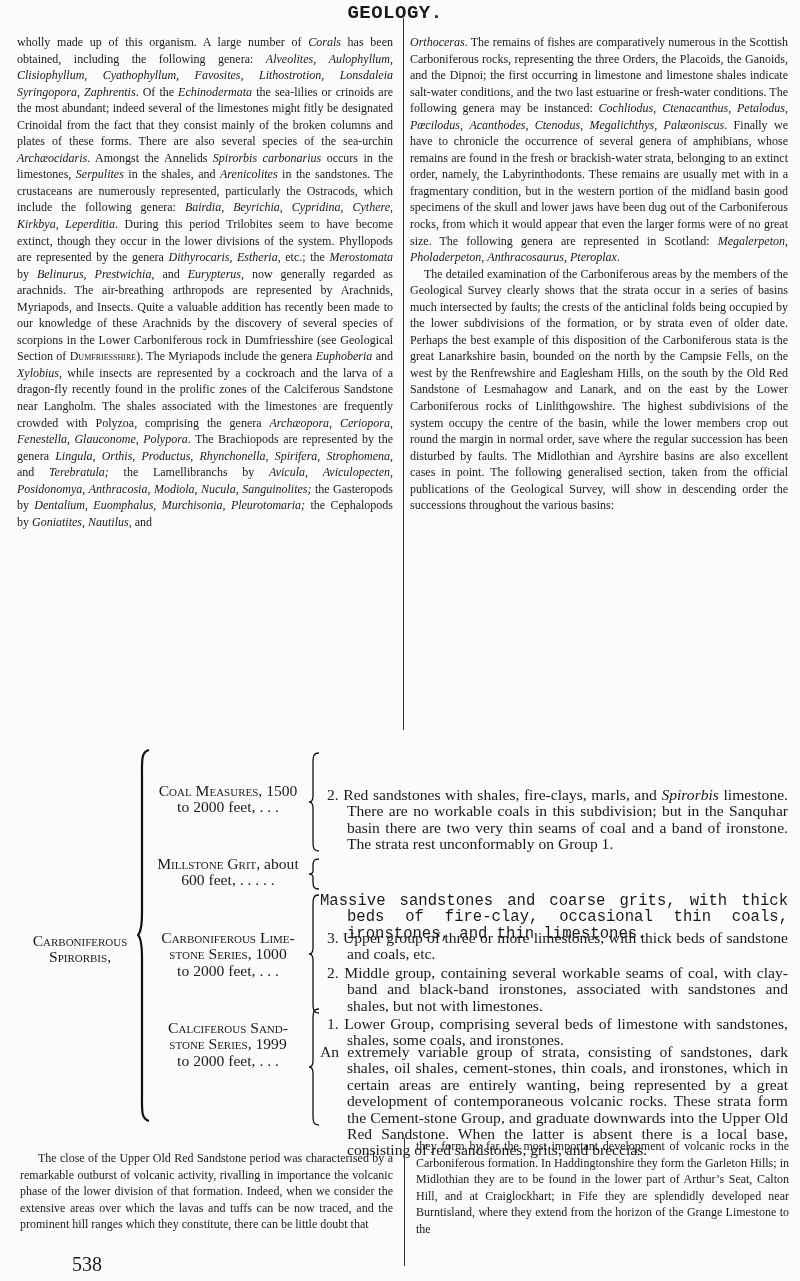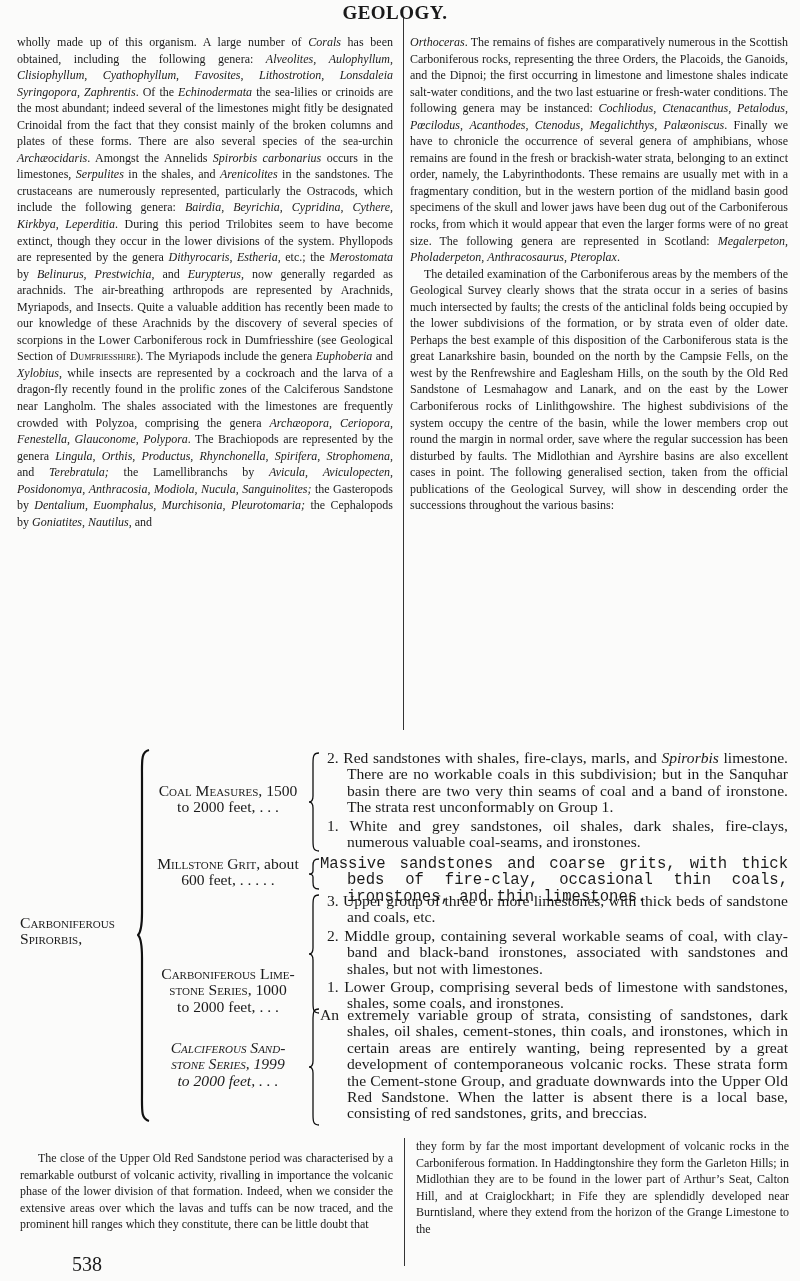--- a/index.html
+++ b/index.html
@@ -1,40 +1,40 @@
 <!DOCTYPE html>
 <html><head>
 <meta charset="utf-8">
 <style>
   html, body { margin: 0; padding: 0; background: #fbfbfa; }
   body { width: 800px; height: 1281px; position: relative; overflow: hidden;
          font-family: "DejaVu Serif", "Liberation Serif", serif; color: #1a1a1a; }
   .page-title { position: absolute; top: 2px; left: 0; width: 790px; text-align: center;
-                font-family: Liberation Serif, serif; font-weight: bold; font-size: 19px; letter-spacing: 0.5px; }
+                font-family: Liberation Mono, monospace; font-weight: bold; font-size: 19px; letter-spacing: 0.5px; }
   .col { position: absolute; font-family: Liberation Serif, serif; font-size: 12px; line-height: 16.55px;
          text-align: justify; hyphens: manual; }
   .col p { margin: 0; }
   .col p.indent { text-indent: 14px; }
   .left-top { left: 17px; top: 34px; width: 376px; }
   .right-top { left: 410px; top: 34px; width: 378px; }
   .divider { position: absolute; left: 403px; width: 1px; background: #333; }
   .sc { font-variant: small-caps; }
   i { font-style: italic; }
   .left-bot { left: 20px; top: 1138px; width: 373px; }
   .right-bot { left: 416px; top: 1138px; width: 373px; }
   .page-number { position: absolute; left: 72px; top: 1253px; font-family: "Liberation Serif", serif; font-size: 20px; }
 
   
   .tbl { position: absolute; left: 0; top: 748px; width: 800px; height: 380px;
          font-family: "Liberation Serif", serif; font-size: 15.6px; line-height: 16.4px; }
-  .formation { position: absolute; left: 20px; top: 167px; width: 120px; }
+  .formation { position: absolute; left: 20px; top: 185px; width: 120px; text-align: center; }
   .big-brace { position: absolute; left: 137px; top: 0; width: 14px; height: 375px; }
   .series { position: absolute; left: 148px; width: 160px; text-align: center; }
   .brace { position: absolute; left: 308px; width: 12px; }
-  .desc { position: absolute; left: 320px; width: 468px; text-align: justify; }
+  .desc { position: absolute; left: 320px; width: 468px; text-align: justify; margin-top: 37px; }
   .desc .item { padding-left: 27px; text-indent: -20px; margin-bottom: 2px; }
   .desc .item.plain { padding-left: 27px; text-indent: -27px; }
   svg path { fill: none; stroke: #111; }
 </style>
 </head>
 <body>
 
 <div class="page-title">GEOLOGY.</div>
 
 <div class="col left-top">
@@ -57,49 +57,48 @@
 
   <div class="series" style="top:35px;">
     <div><span class="sc">Coal Measures</span><span>, 1500</span></div>
     <div>to 2000 feet,  .  .  .</div>
   </div>
   <svg class="brace" style="top:4px;height:100px;" viewBox="0 0 12 100" preserveAspectRatio="none">
       <path d="M11 1 C5 1, 5 5, 5 12 L5 44 C5 49, 3 50, 1 50 C3 50, 5 51, 5 56 L5 88 C5 95, 5 99, 11 99" stroke-width="1.3"></path>
     </svg>
   <div class="desc" style="top:2px;">
       <div class="item"><span>2. </span><span>Red sandstones with shales, fire-clays, marls, and </span><i>Spirorbis</i><span> lime­stone.   There are no workable coals in this subdivision; but in the Sanquhar basin there are two very thin seams of coal and a band of ironstone.   The strata rest unconformably on Group 1.</span></div>
-      <div class="item"><span>1. </span><span>White and grey sandstones, oil shales, dark shales, fire-clays, numerous valuable coal-seams, and ironstones.</span></div>
     </div>
 
   <div class="series" style="top:108px;">
     <div><span class="sc">Millstone Grit</span><span>, about</span></div>
     <div>600 feet,  .  .  .  .  .</div>
   </div>
   <svg class="brace" style="top:110px;height:32px;" viewBox="0 0 12 32" preserveAspectRatio="none">
       <path d="M11 1 C6 1, 5 3, 5 8 L5 13 C5 15, 3 16, 1 16 C3 16, 5 17, 5 19 L5 24 C5 29, 6 31, 11 31" stroke-width="1.3"></path>
     </svg>
   <div class="desc" style="top:108px;font-family:Liberation Mono, monospace;">
       <div class="item plain"><span>Massive sandstones and coarse grits, with thick beds of fire-clay, occa­sional thin coals, ironstones, and thin limestones.</span></div>
     </div>
 
-  <div class="series" style="top:182px;margin-top:36px;">
+  <div class="series" style="top:182px;">
     <div class="sc">Carboniferous Lime-</div>
     <div><span class="sc">stone Series</span><span>, 1000</span></div>
     <div>to 2000 feet,  .  .  .</div>
   </div>
   <svg class="brace" style="top:146px;height:120px;" viewBox="0 0 12 120" preserveAspectRatio="none">
       <path d="M11 1 C5 1, 5 5, 5 12 L5 54 C5 59, 3 60, 1 60 C3 60, 5 61, 5 66 L5 108 C5 115, 5 119, 11 119" stroke-width="1.3"></path>
     </svg>
   <div class="desc" style="top:145px;">
       <div class="item"><span>3. </span><span>Upper group of three or more limestones, with thick beds of sand­stone and coals, etc.</span></div>
       <div class="item"><span>2. </span><span>Middle group, containing several workable seams of coal, with clay-band and black-band ironstones, associated with sandstones and shales, but not with limestones.</span></div>
       <div class="item"><span>1. </span><span>Lower Group, comprising several beds of limestone with sandstones, shales, some coals, and ironstones.</span></div>
     </div>
 
-  <div class="series" style="top:292px;font-style:italic;">
+  <div class="series" style="top:272px;">
     <div class="sc">Calciferous  Sand-</div>
     <div><span class="sc">stone Series</span><span>, 1999</span></div>
     <div>to 2000 feet,  .  .  .</div>
   </div>
   <svg class="brace" style="top:260px;height:118px;" viewBox="0 0 12 118" preserveAspectRatio="none">
       <path d="M11 1 C5 1, 5 5, 5 12 L5 53 C5 58, 3 59, 1 59 C3 59, 5 60, 5 65 L5 106 C5 113, 5 117, 11 117" stroke-width="1.3"></path>
     </svg>
   <div class="desc" style="top:259px;">
       <div class="item plain"><span>An extremely variable group of strata, consisting of sandstones, dark shales, oil shales, cement-stones, thin coals, and ironstones, which in certain areas are entirely wanting, being represented by a great development of contemporaneous volcanic rocks.   These strata form the Cement-stone Group, and graduate downwards into the Upper Old Red Sandstone.   When the latter is absent there is a local base, consisting of red sandstones, grits, and breccias.</span></div>
     </div>

